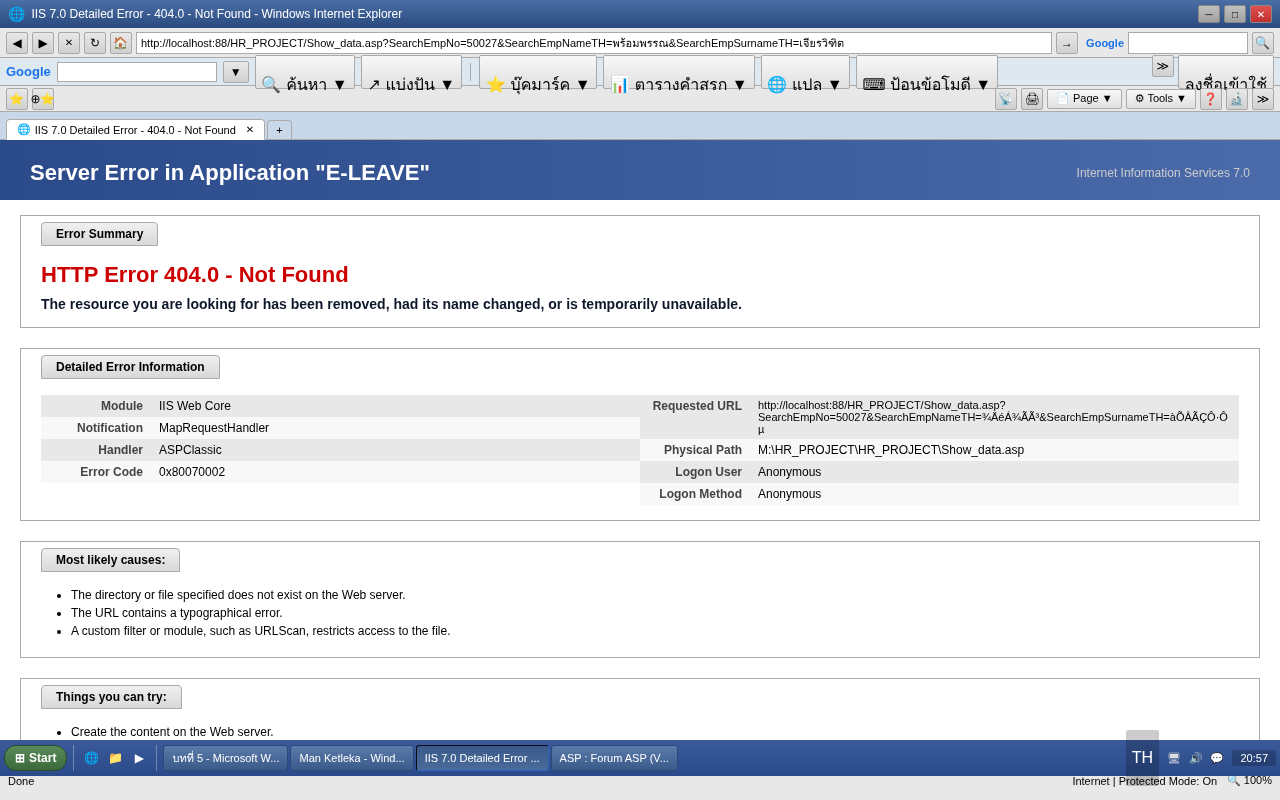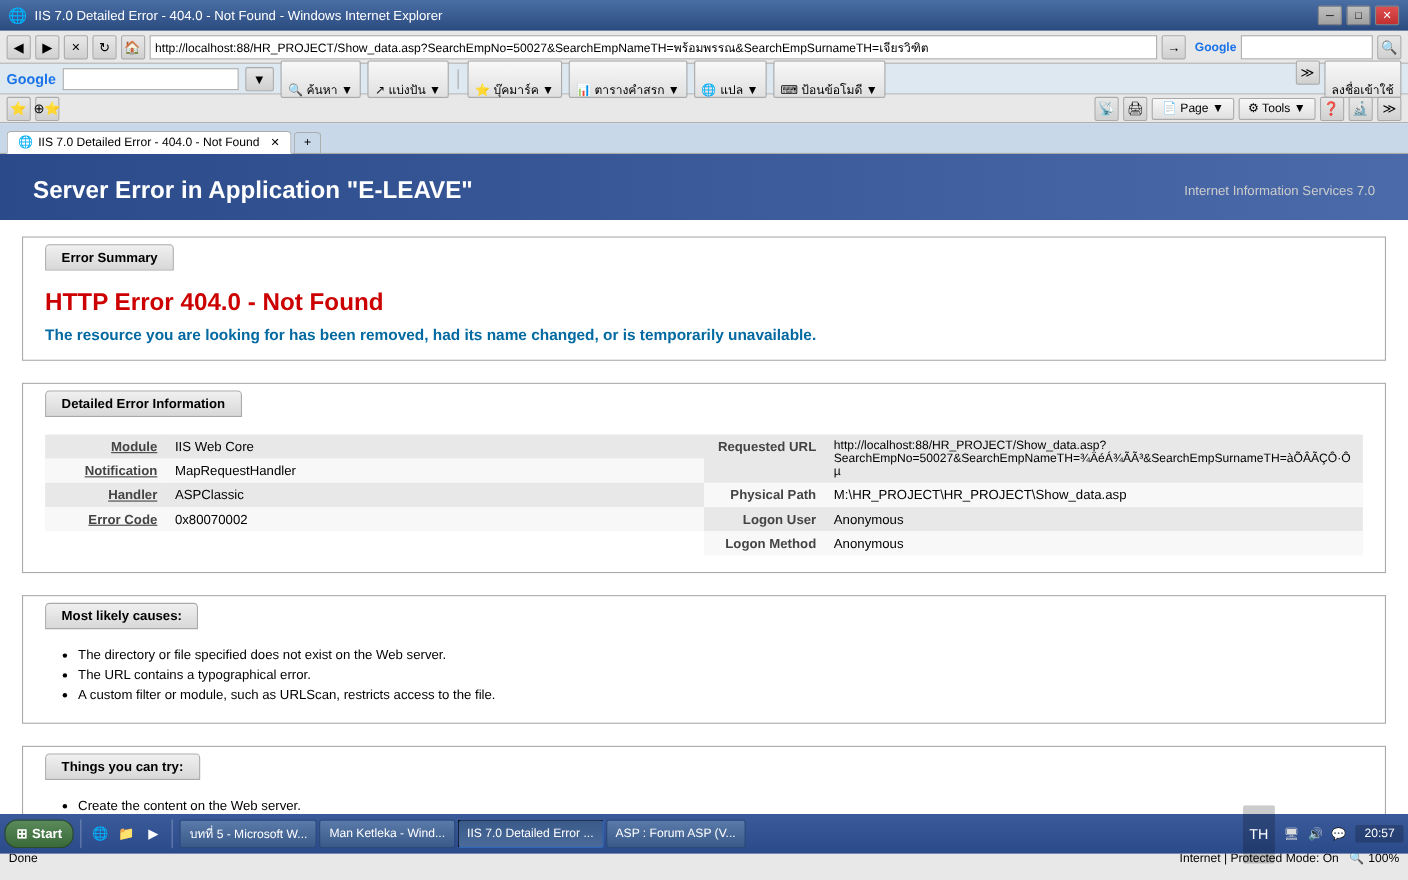--- a/index.html
+++ b/index.html
@@ -72,21 +72,21 @@
       border: 1px solid #aaa;
       padding: 0 4px;
       font-size: 11px;
     }
     .toolbar-btn {
       height: 20px; padding: 16px 6px;
       background: linear-gradient(to bottom, #f8f8f8, #e0e0e0);
       border: 1px solid #aaa;
       border-radius: 2px;
       cursor: pointer;
-      font-size: 11px;
+      font-size: 16px;
     }
     .toolbar-divider { width: 1px; height: 18px; background: #aaa; margin: 0 2px; }
 
     
     .ie-toolbar {
       background: #e8e8e8;
       border-bottom: 1px solid #aaa;
       padding: 2px 6px;
       display: flex;
       align-items: center;
@@ -180,21 +180,21 @@
     }
     .section-content { padding: 15px 20px; }
 
     .error-title {
       color: #cc0000;
       font-size: 22px;
       font-weight: bold;
       margin-bottom: 8px;
     }
     .error-desc {
-      color: #0369a1;
+      color: #0f172a;
       font-size: 14px;
       font-weight: bold;
     }
 
     
     .detail-grid {
       display: grid;
       grid-template-columns: 1fr 1fr;
       gap: 0;
     }
@@ -206,21 +206,20 @@
     .detail-left td, .detail-right td {
       padding: 4px 8px;
       vertical-align: top;
     }
     .detail-left td:first-child {
       text-align: right;
       font-weight: bold;
       color: #444;
       white-space: nowrap;
       width: 110px;
-      text-decoration: underline;
     }
     .detail-right td:first-child {
       text-align: right;
       font-weight: bold;
       color: #444;
       white-space: nowrap;
       width: 110px;
     }
     .detail-left tr:nth-child(odd) td,
     .detail-right tr:nth-child(odd) td {
@@ -325,21 +324,21 @@
       background: rgba(0,0,0,0.2);
       padding: 2px 8px;
       border-radius: 2px;
       font-size: 11px;
       color: #fff;
     }
     .lang-btn {
       background: rgba(0,0,0,0.2);
       color: #fff;
       padding: 19px 6px;
-      font-size: 13px;
+      font-size: 16px;
       border-radius: 2px;
     }
 
     .section-header-row {
       background: transparent;
       padding: 8px 10px 0;
     }
 
     .content-wrapper {
       position: relative;

